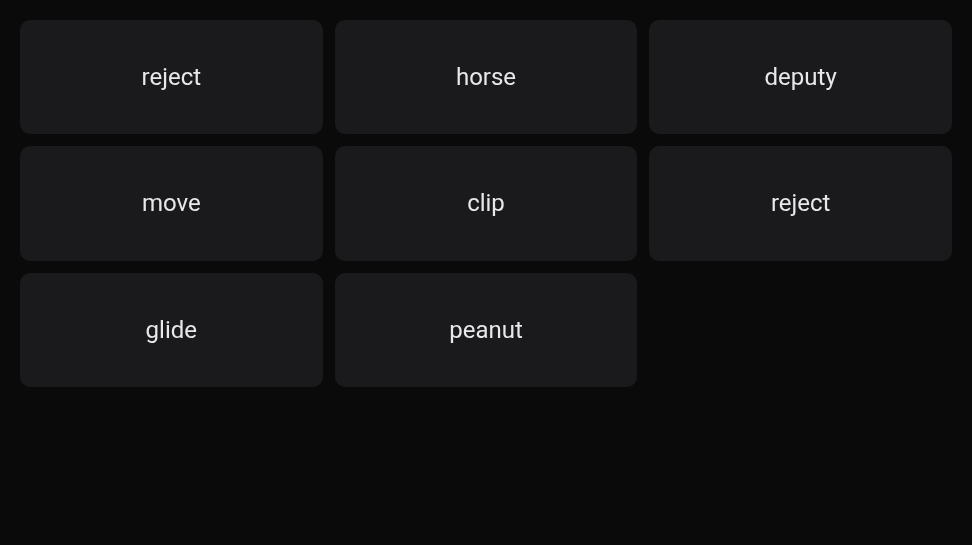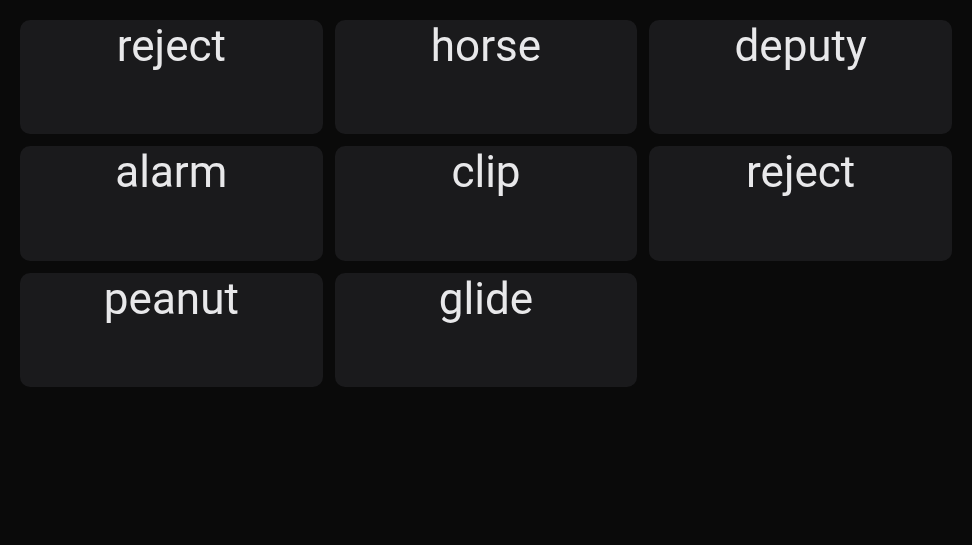--- a/index.html
+++ b/index.html
@@ -20,49 +20,50 @@
       grid-template-rows: repeat(4, 1fr);
       gap: 12px;
       padding: 20px 20px 32px 20px;
       width: 100%;
       height: 100%;
     }
     .word-cell {
       background-color: #1a1a1c;
       border-radius: 10px;
       display: flex;
+      align-items: center;
       justify-content: center;
       color: #e8e8ea;
-      font-size: 44px;
+      font-size: 24px;
       font-weight: 400;
       cursor: pointer;
       user-select: none;
     }
   </style>
 </head>
 <body>
 
 <div class="word-grid">
   <div class="word-cell">
     <span>reject</span>
   </div>
   <div class="word-cell">
     <span>horse</span>
   </div>
   <div class="word-cell">
     <span>deputy</span>
   </div>
   <div class="word-cell">
-    <span>alarm</span>
+    <span>move</span>
   </div>
   <div class="word-cell">
     <span>clip</span>
   </div>
   <div class="word-cell">
     <span>reject</span>
   </div>
   <div class="word-cell">
-    <span>peanut</span>
+    <span>glide</span>
   </div>
   <div class="word-cell">
-    <span>glide</span>
+    <span>peanut</span>
   </div>
 </div>
 
 </body></html>

